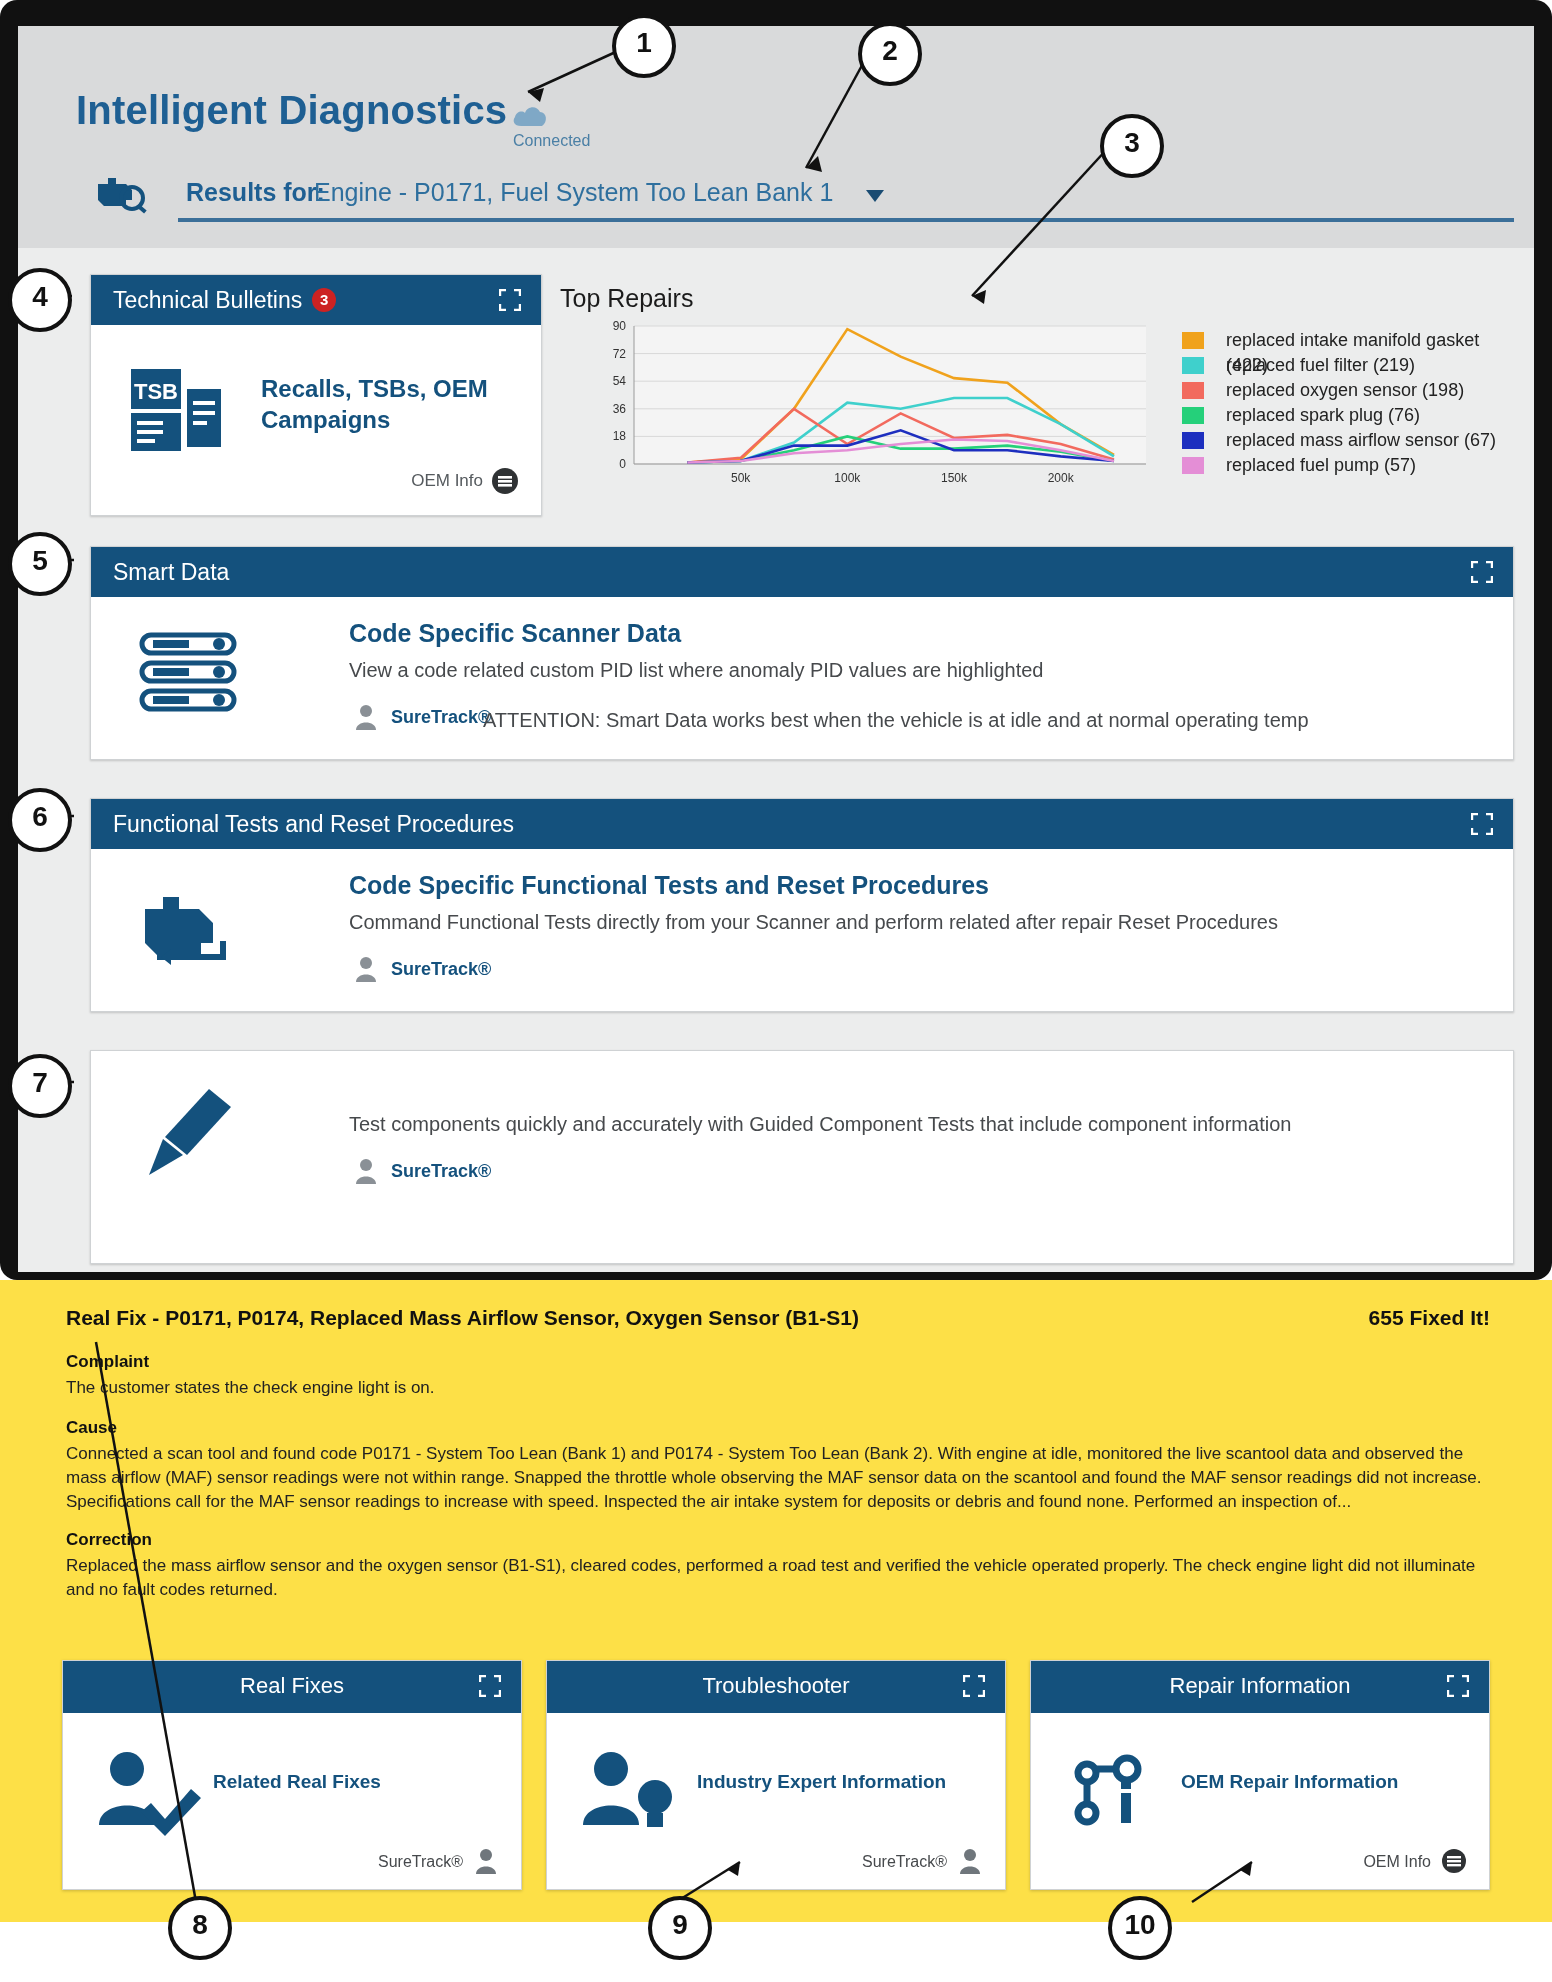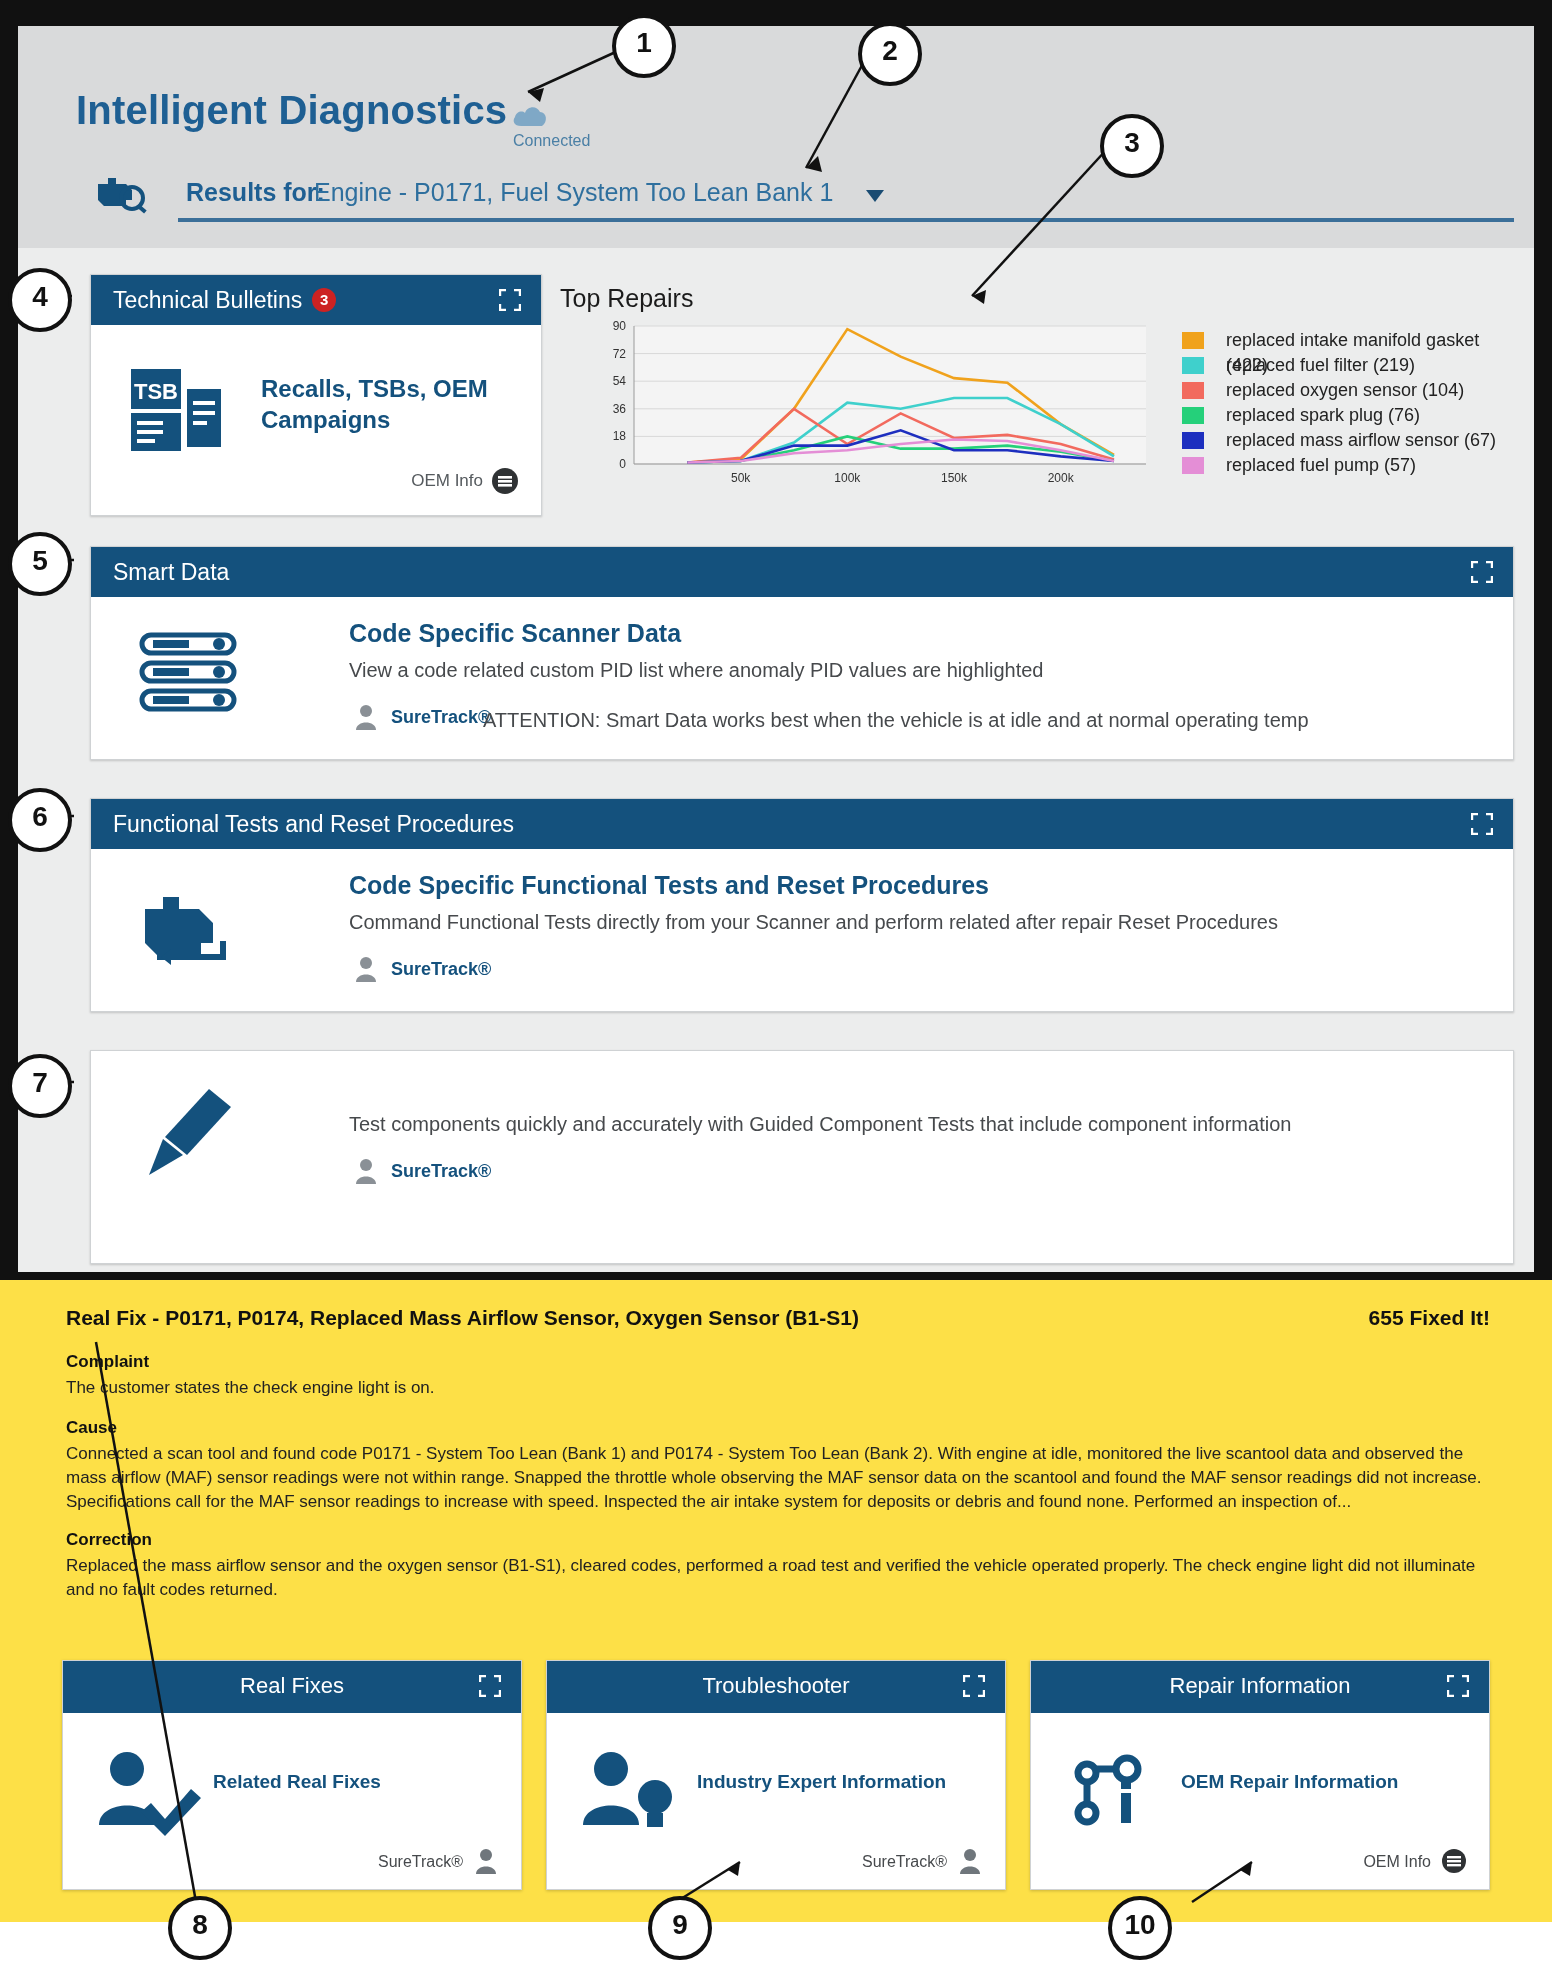--- a/index.html
+++ b/index.html
@@ -21,20 +21,21 @@
     height: 1982px;
     background: #ffffff;
   }
   
   .device-frame {
     position: absolute;
     left: 0; top: 0;
     width: 1552px;
     height: 1280px;
     background: #111111;
+    border-radius: 17px;
   }
   .screen {
     position: absolute;
     left: 18px; top: 26px;
     width: 1516px;
     height: 1246px;
     background: #eceded;
     overflow: hidden;
   }
   
@@ -436,21 +437,21 @@
               <path d="M95.33333333333334 142.46666666666667 L148.66666666666669 140.93333333333334 L202 122.53333333333333 L255.33333333333334 82.66666666666667 L308.6666666666667 88.8 L362 78.06666666666666 L415.3333333333333 78.06666666666666 L468.6666666666667 104.13333333333334 L522 136.33333333333334" stroke="#3fd0cc" stroke-width="2.6" fill="none"></path>
               <path d="M95.33333333333334 142.46666666666667 L148.66666666666669 137.86666666666667 L202 88.8 L255.33333333333334 124.06666666666666 L308.6666666666667 93.4 L362 117.93333333333334 L415.3333333333333 114.86666666666667 L468.6666666666667 124.06666666666666 L522 139.4" stroke="#f26a5e" stroke-width="2.6" fill="none"></path>
               <path d="M95.33333333333334 142.46666666666667 L148.66666666666669 140.93333333333334 L202 130.2 L255.33333333333334 116.4 L308.6666666666667 128.66666666666666 L362 128.66666666666666 L415.3333333333333 125.6 L468.6666666666667 131.73333333333332 L522 140.93333333333334" stroke="#25d07a" stroke-width="2.6" fill="none"></path>
               <path d="M95.33333333333334 142.46666666666667 L148.66666666666669 140.93333333333334 L202 125.6 L255.33333333333334 125.6 L308.6666666666667 110.26666666666667 L362 130.2 L415.3333333333333 130.2 L468.6666666666667 136.33333333333334 L522 140.93333333333334" stroke="#1d2fbf" stroke-width="2.6" fill="none"></path>
               <path d="M95.33333333333334 142.46666666666667 L148.66666666666669 140.93333333333334 L202 133.26666666666665 L255.33333333333334 130.2 L308.6666666666667 124.06666666666666 L362 119.46666666666667 L415.3333333333333 121 L468.6666666666667 130.2 L522 140.93333333333334" stroke="#e48ed6" stroke-width="2.6" fill="none"></path>
             </svg>
         </div>
         <div class="legend" id="chart-legend">
             <div class="legend-row"><span class="legend-swatch" style="background: rgb(240, 162, 28);"></span><span>replaced intake manifold gasket (422)</span></div>
             <div class="legend-row"><span class="legend-swatch" style="background: rgb(63, 208, 204);"></span><span>replaced fuel filter (219)</span></div>
-            <div class="legend-row"><span class="legend-swatch" style="background: rgb(242, 106, 94);"></span><span>replaced oxygen sensor (104)</span></div>
+            <div class="legend-row"><span class="legend-swatch" style="background: rgb(242, 106, 94);"></span><span>replaced oxygen sensor (198)</span></div>
             <div class="legend-row"><span class="legend-swatch" style="background: rgb(37, 208, 122);"></span><span>replaced spark plug (76)</span></div>
             <div class="legend-row"><span class="legend-swatch" style="background: rgb(29, 47, 191);"></span><span>replaced mass airflow sensor (67)</span></div>
             <div class="legend-row"><span class="legend-swatch" style="background: rgb(228, 142, 214);"></span><span>replaced fuel pump (57)</span></div>
           </div>
       </div>
 
       <div class="panel wide-panel" id="smart-data-panel">
         <div class="panel-head">
           <div class="ph-title">Smart Data</div>
           <div class="expand-icon">

